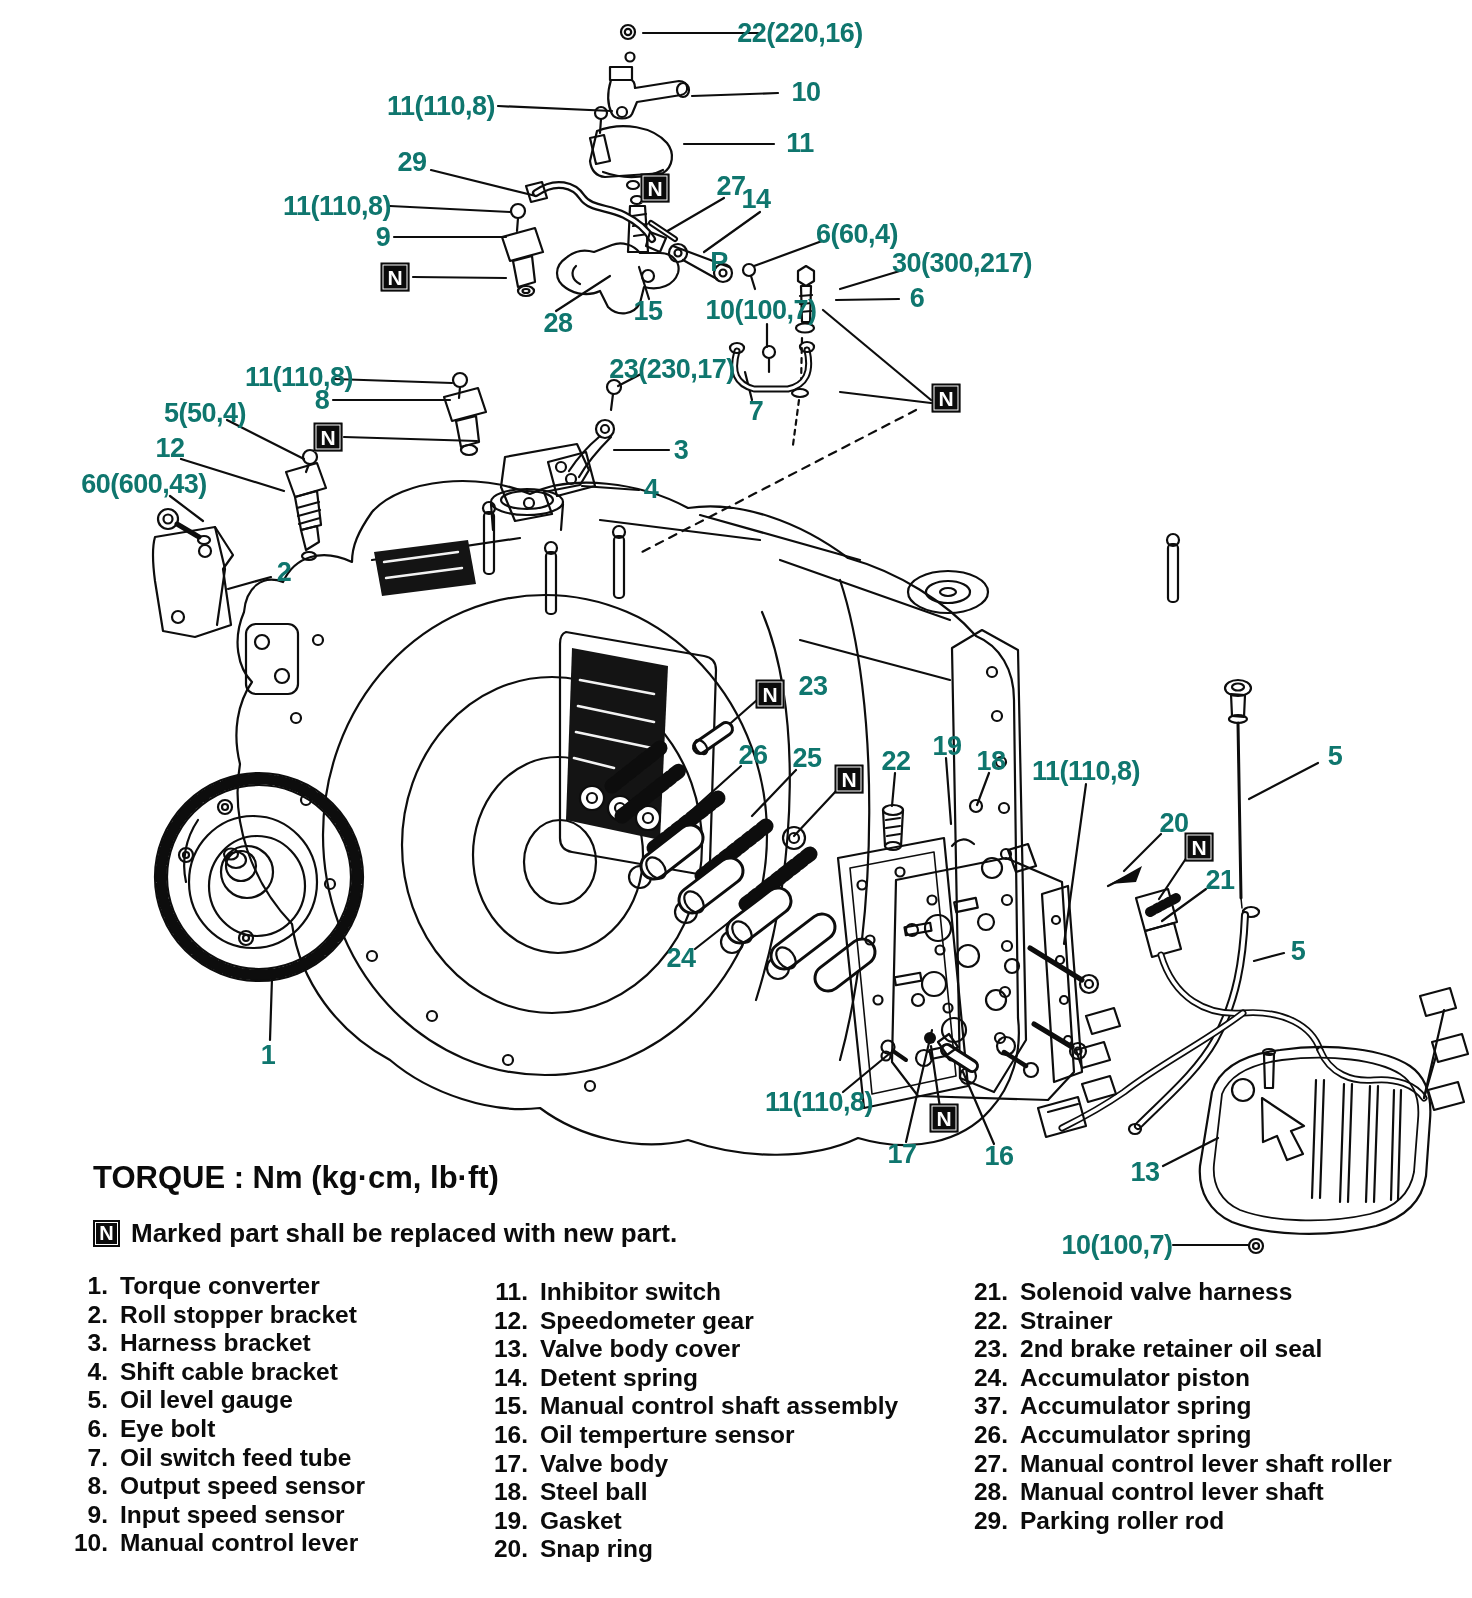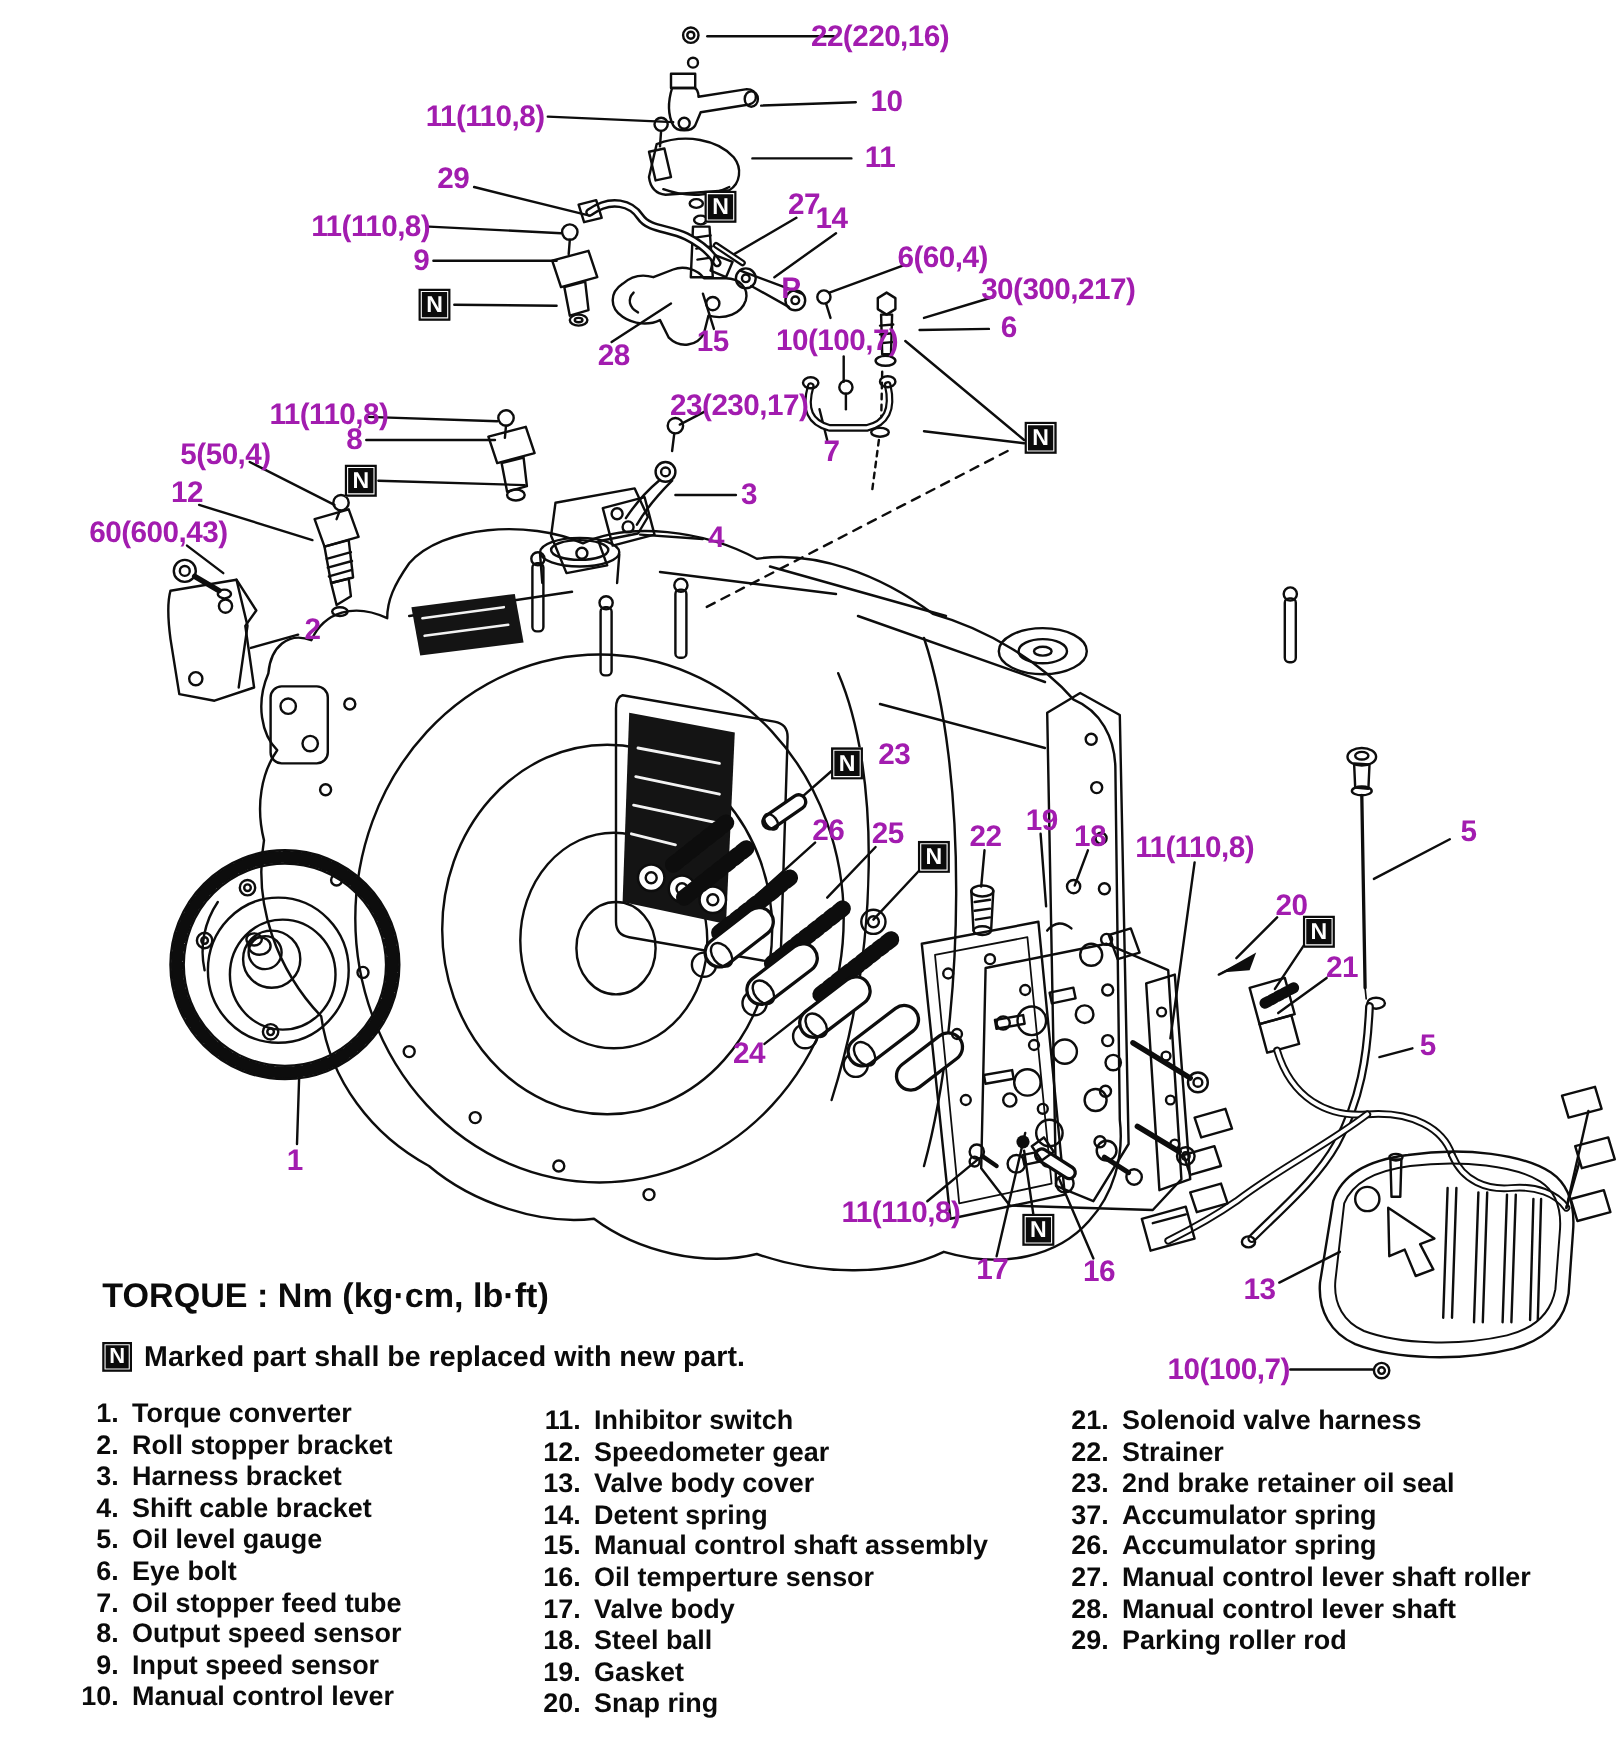--- a/index.html
+++ b/index.html
@@ -1,21 +1,21 @@
 <!DOCTYPE html>
 <html><head>
 <meta charset="utf-8">
 <style>
   html,body{margin:0;padding:0;background:#ffffff;}
   .stage{position:relative;width:1472px;height:1598px;background:#ffffff;overflow:hidden;
          font-family:"Liberation Sans",sans-serif;color:#0b0b0b;}
   #art{position:absolute;left:0;top:0;width:1472px;height:1598px;}
   #art *{vector-effect:none;}
   .callout{position:absolute;transform:translate(-50%,-50%);font-weight:700;font-size:27px;
-           letter-spacing:-0.5px;white-space:nowrap;color:#a21caf;}
+           letter-spacing:-0.5px;white-space:nowrap;color:#0f766e;}
   .nbadge{position:absolute;transform:translate(-50%,-50%);width:29px;height:29px;background:#0b0b0b;
           color:#ffffff;font-weight:700;font-size:21px;line-height:29px;text-align:center;
           box-shadow:inset 0 0 0 2px #0b0b0b, inset 0 0 0 3px #ffffff;}
   .note-torque{position:absolute;left:93px;top:1160px;font-weight:700;font-size:31px;}
   .note-replace{position:absolute;left:93px;top:1218px;display:flex;align-items:center;gap:11px;
                 font-weight:700;font-size:26px;}
   .nbadge-inline{display:inline-block;width:27px;height:27px;background:#0b0b0b;color:#fff;
                  font-weight:700;font-size:20px;line-height:27px;text-align:center;flex:0 0 auto;
                  box-shadow:inset 0 0 0 2px #0b0b0b, inset 0 0 0 3px #ffffff;}
   .pcol{position:absolute;font-weight:700;font-size:24.5px;line-height:28.6px;white-space:nowrap;}
@@ -521,21 +521,21 @@
       <div class="prow">
         <span class="pnum">5.</span>
         <span class="pname">Oil level gauge</span>
       </div>
       <div class="prow">
         <span class="pnum">6.</span>
         <span class="pname">Eye bolt</span>
       </div>
       <div class="prow">
         <span class="pnum">7.</span>
-        <span class="pname">Oil stopper feed tube</span>
+        <span class="pname">Oil switch feed tube</span>
       </div>
       <div class="prow">
         <span class="pnum">8.</span>
         <span class="pname">Output speed sensor</span>
       </div>
       <div class="prow">
         <span class="pnum">9.</span>
         <span class="pname">Input speed sensor</span>
       </div>
       <div class="prow">
@@ -592,20 +592,24 @@
       </div>
       <div class="prow">
         <span class="pnum">22.</span>
         <span class="pname">Strainer</span>
       </div>
       <div class="prow">
         <span class="pnum">23.</span>
         <span class="pname">2nd brake retainer oil seal</span>
       </div>
       <div class="prow">
+        <span class="pnum">24.</span>
+        <span class="pname">Accumulator piston</span>
+      </div>
+      <div class="prow">
         <span class="pnum">37.</span>
         <span class="pname">Accumulator spring</span>
       </div>
       <div class="prow">
         <span class="pnum">26.</span>
         <span class="pname">Accumulator spring</span>
       </div>
       <div class="prow">
         <span class="pnum">27.</span>
         <span class="pname">Manual control lever shaft roller</span>

